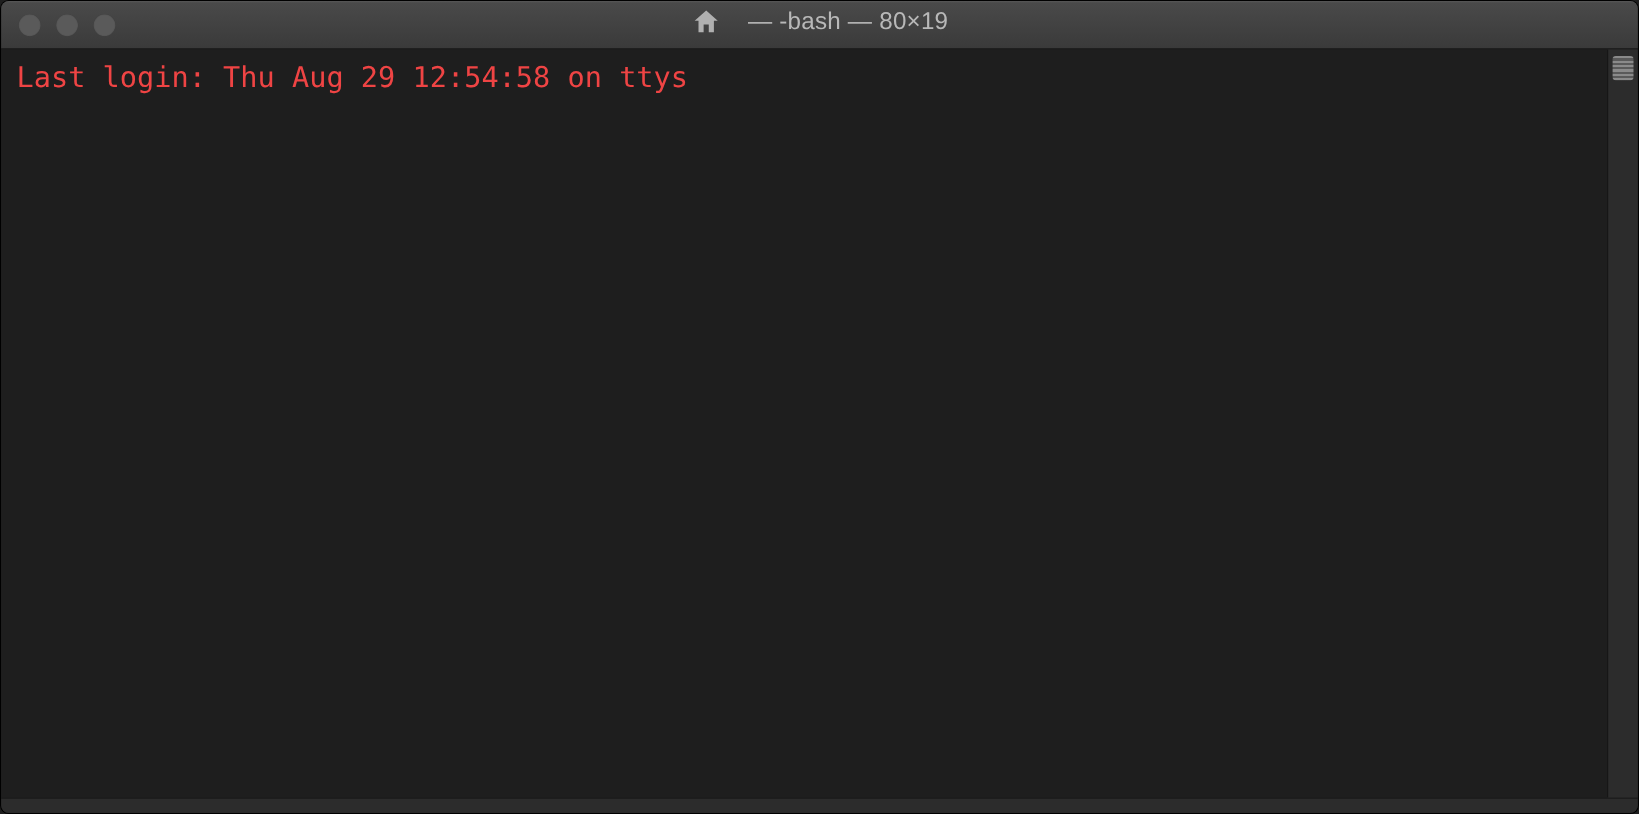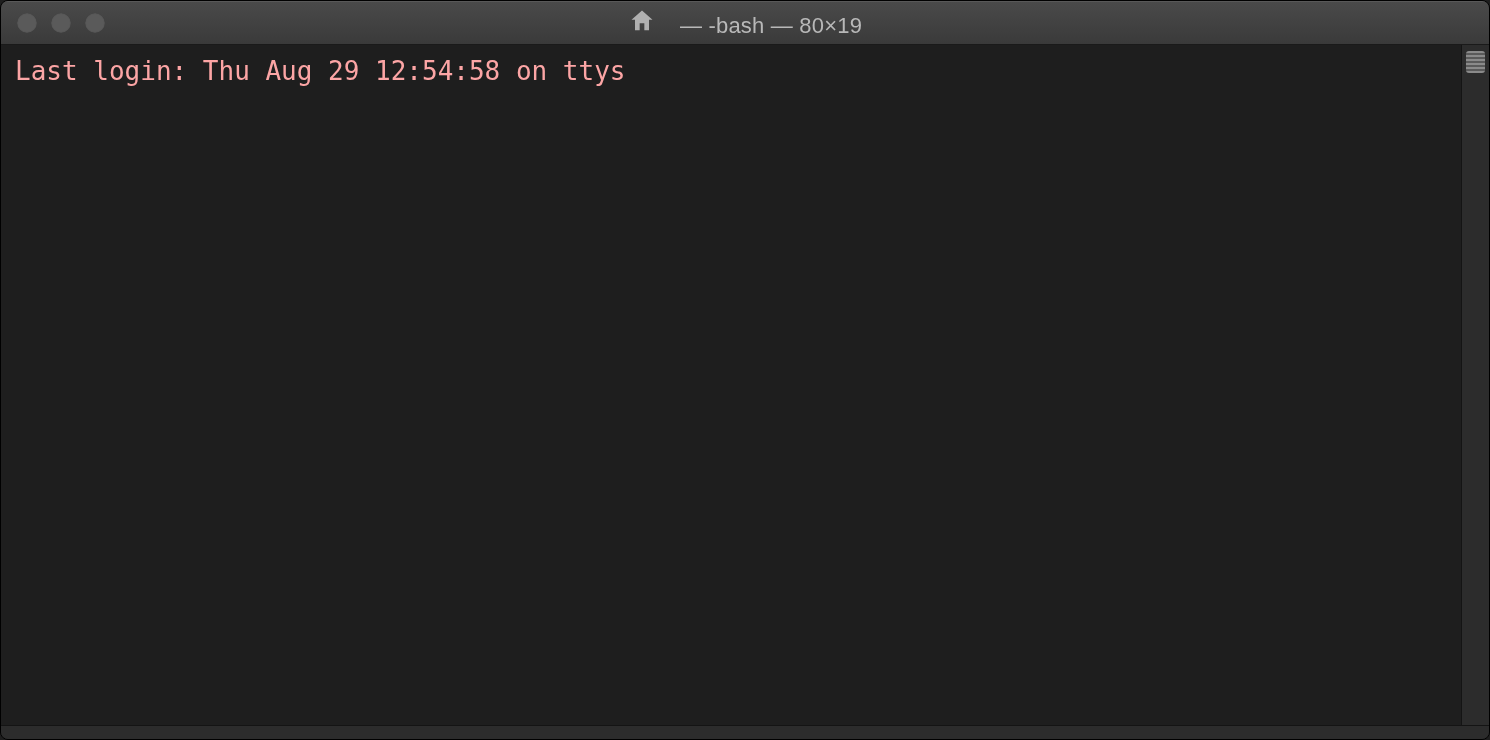--- a/index.html
+++ b/index.html
@@ -42,21 +42,21 @@
       height: 20px;
       border-radius: 50%;
       background: #5a5a5a;
       box-shadow: inset 0 0 1px rgba(0,0,0,0.4);
     }
     .title-center {
       position: absolute;
       left: 0;
       right: 0;
       display: flex;
-      align-items: flex-end;
+      align-items: flex-start;
       justify-content: center;
       gap: 24px;
       pointer-events: none;
       font-family: -apple-system, "Helvetica Neue", sans-serif;
     }
     .home-icon svg {
       width: 28px;
       height: 28px;
       fill: #b0b0b0;
     }
@@ -67,21 +67,21 @@
       letter-spacing: 0.2px;
     }
     .content-row {
       flex: 1;
       display: flex;
       background: #1e1e1e;
     }
     .terminal {
       flex: 1;
       background: #1e1e1e;
-      color: #fca5a5;
+      color: #ef4444;
       font-size: 26px;
       line-height: 1.25;
       padding: 10px 14px;
       white-space: pre;
       font-family: "SF Mono", "Menlo", "Monaco", monospace;
     }
     .line {
       display: block;
     }
     .cursor {

